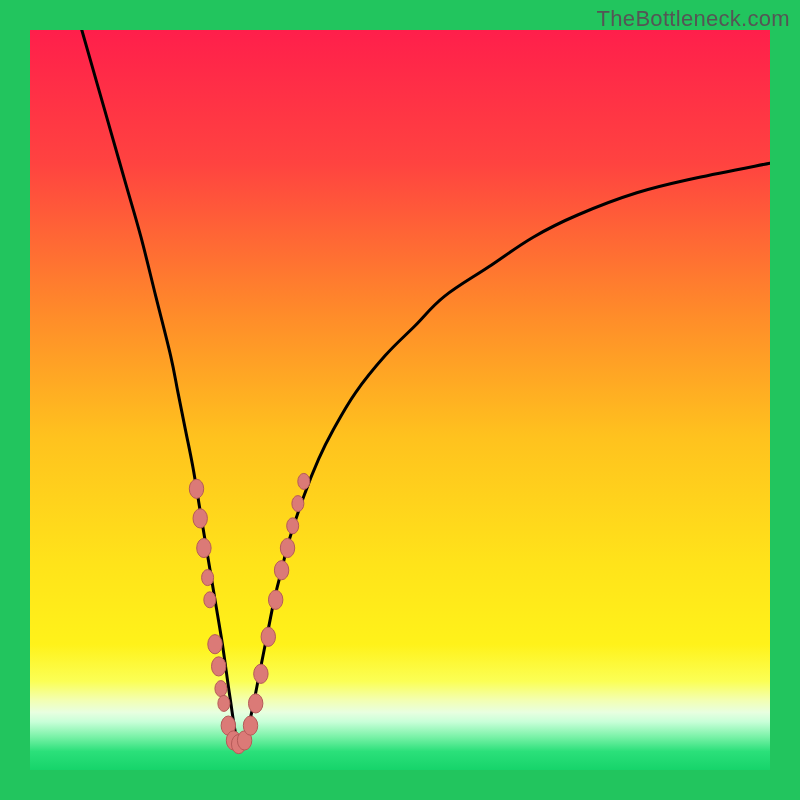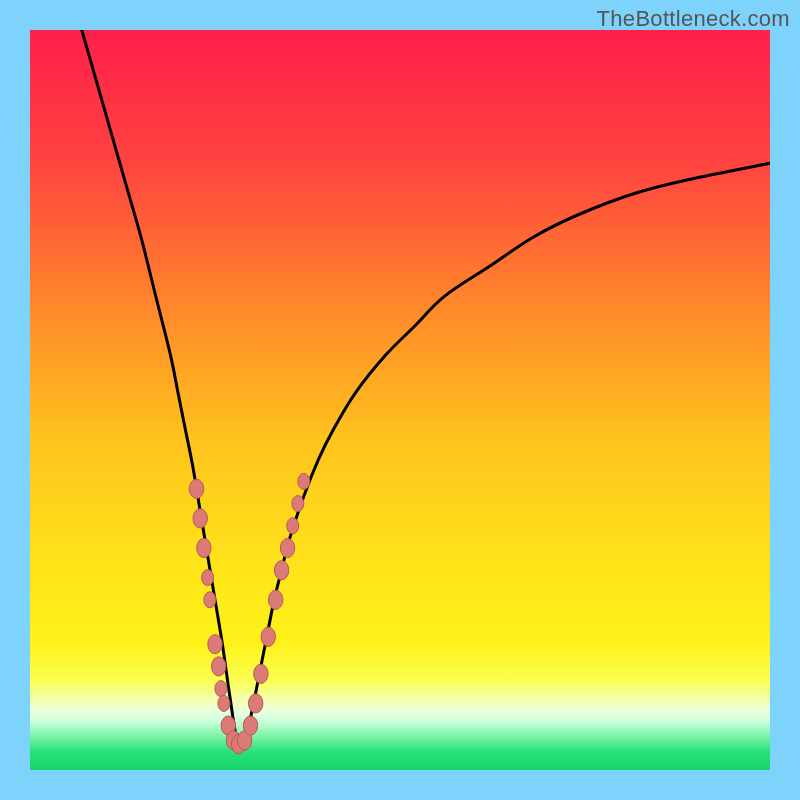--- a/index.html
+++ b/index.html
@@ -7,21 +7,21 @@
     padding: 0;
     width: 800px;
     height: 800px;
     overflow: hidden;
     background: #000;
     font-family: Arial, Helvetica, sans-serif;
   }
   .frame {
     position: absolute;
     inset: 0;
-    background: #7dd3fc;
+    background: #22c55e;
   }
   .watermark {
     position: absolute;
     top: 6px;
     right: 10px;
     color: #555;
     font-size: 22px;
     font-weight: 500;
     letter-spacing: 0.3px;
   }

